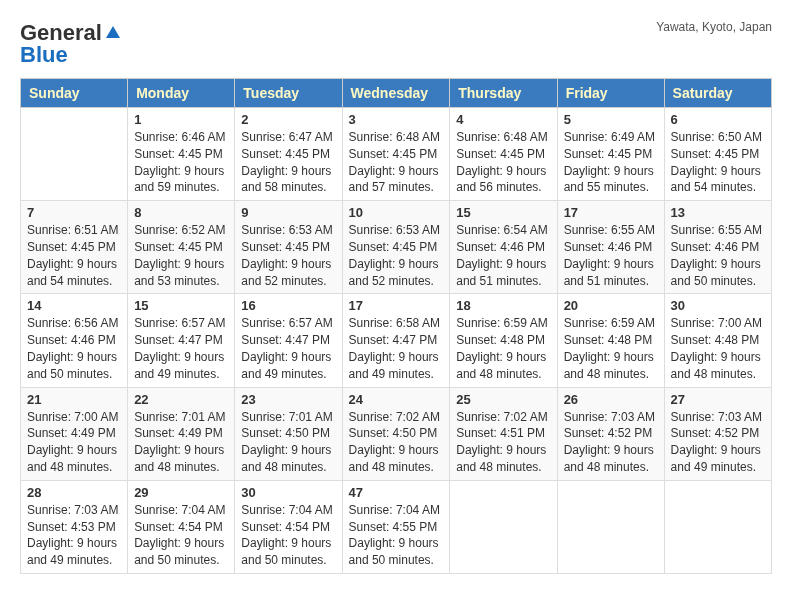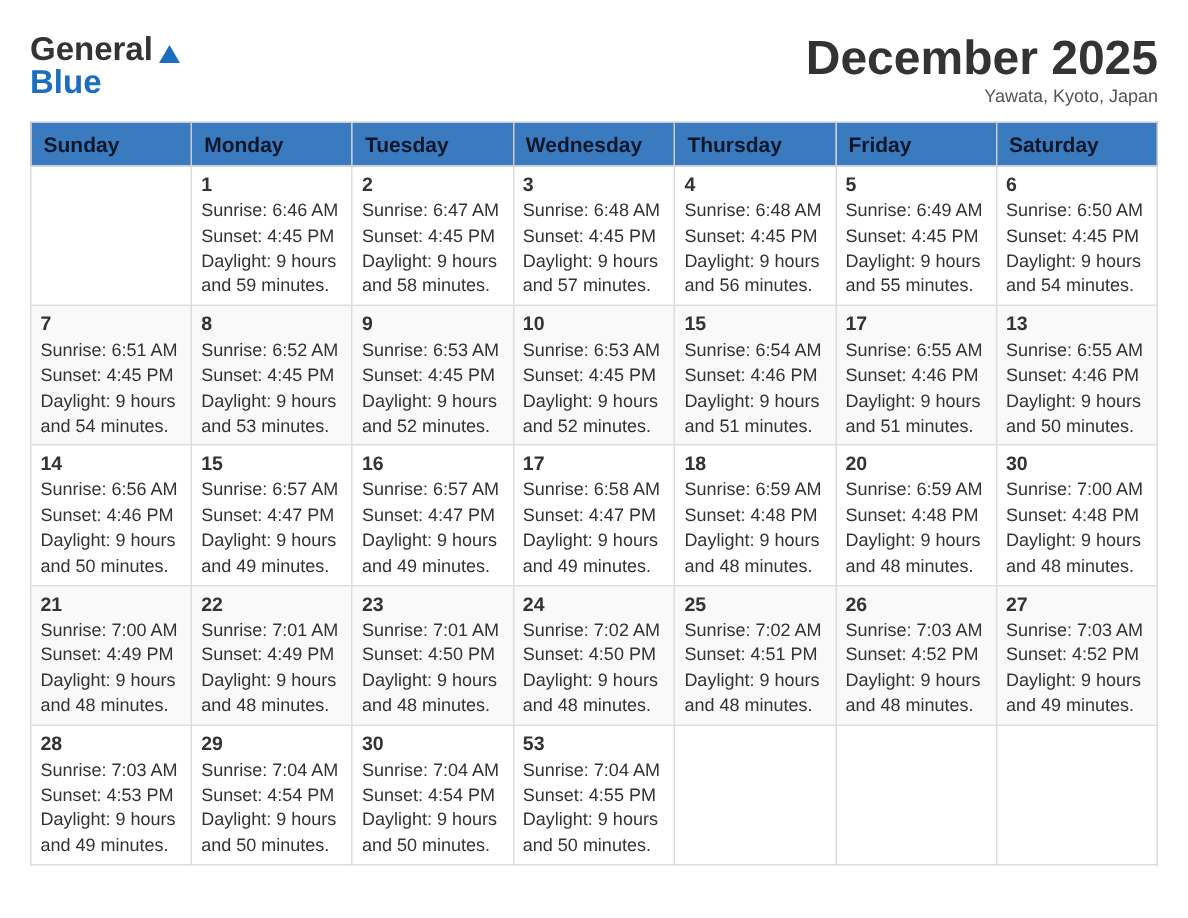--- a/index.html
+++ b/index.html
@@ -16,21 +16,21 @@
       align-items: flex-start;
       margin-bottom: 10px;
     }
     .logo {
       display: flex;
       flex-direction: column;
       align-items: flex-start;
     }
     .logo-line {
       display: flex;
-      align-items: flex-end;
+      align-items: center;
       gap: 2px;
     }
     .title-block {
       text-align: right;
     }
     .month-title {
       font-size: 32px;
       font-weight: bold;
       color: #333;
     }
@@ -38,21 +38,21 @@
       font-size: 12px;
       color: #555;
     }
     .calendar {
       width: 100%;
       border-collapse: collapse;
       border: 1px solid #ccc;
     }
     .calendar th {
       background-color: #3a7abf;
-      color: #0f172a;
+      color: #fef9c3;
       text-align: left;
       padding: 6px 8px;
       font-size: 14px;
       border: 1px solid #ccc;
     }
     .calendar td {
       vertical-align: top;
       padding: 4px 6px;
       border: 1px solid #ddd;
       width: 108px;
@@ -85,21 +85,20 @@
   <div class="logo">
     <div class="logo-line">
       <span style="font-size:22px;font-weight:bold;color:#333;">General</span>
       <svg width="18" height="18" viewBox="0 0 18 18">
         <polygon points="9,2 16,14 2,14" fill="#1a6dbf"></polygon>
       </svg>
     </div>
     <span style="font-size:22px;font-weight:bold;color:#1a6dbf;margin-top:-4px;">Blue</span>
   </div>
   <div class="title-block">
-    <div class="month-title">December 2025</div>
     <div class="location">Yawata, Kyoto, Japan</div>
   </div>
 </div>
 
 <table class="calendar">
   <thead>
     <tr>
 
     <th>Sunday</th>
         <th>Monday</th>
@@ -235,21 +234,21 @@
         </td>
         <td>
           <span class="day-num">29</span>
           <div class="day-info">Sunrise: 7:04 AM<br>Sunset: 4:54 PM<br>Daylight: 9 hours and 50 minutes.</div>
         </td>
         <td>
           <span class="day-num">30</span>
           <div class="day-info">Sunrise: 7:04 AM<br>Sunset: 4:54 PM<br>Daylight: 9 hours and 50 minutes.</div>
         </td>
         <td>
-          <span class="day-num">53</span>
+          <span class="day-num">47</span>
           <div class="day-info">Sunrise: 7:04 AM<br>Sunset: 4:55 PM<br>Daylight: 9 hours and 50 minutes.</div>
         </td>
         <td class="empty-cell"></td>
         <td class="empty-cell"></td>
         <td class="empty-cell"></td>
       </tr>
     </tbody>
 </table>
 
 </body></html>

